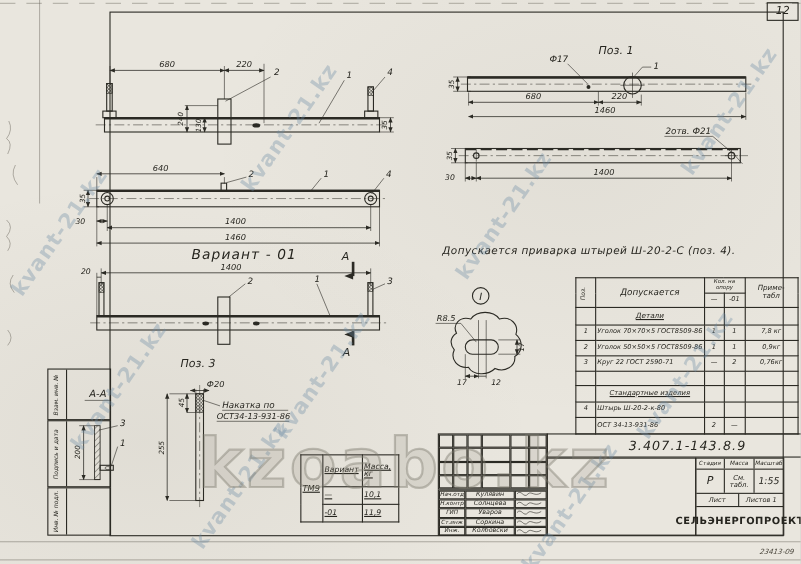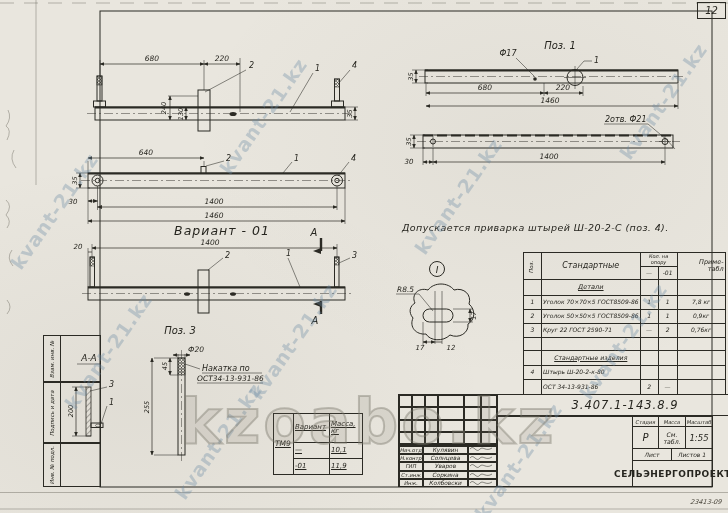--- a/index.html
+++ b/index.html
@@ -327,23 +327,23 @@
     <colgroup>
         <col style="width:18px">
         <col style="width:86px">
         <col style="width:18px">
         <col style="width:19px">
         <col style="width:48px">
       </colgroup>
     <tbody>
         <tr>
       <td rowspan="2" style="height:25px;"><span class="rot">Поз.</span></td>
-      <td rowspan="2" style="font-size:8px;">Стандартные</td>
+      <td rowspan="2" style="font-size:8px;">Допускается</td>
       <td colspan="2" style="height:13px;font-size:5px;white-space:normal;">Кол. на опору</td>
-      <td rowspan="2" style="font-size:6.5px;white-space:normal;text-align:right;">
+      <td rowspan="2" style="font-size:6.5px;white-space:normal;">
         <span style="display:block;">Приме-</span>
         <span style="display:block;">табл</span>
       </td>
     </tr>
     <tr>
       <td style="height:12px;">—</td>
       <td>-01</td>
     </tr>
     <tr>
       <td style="height:15px;"></td>

